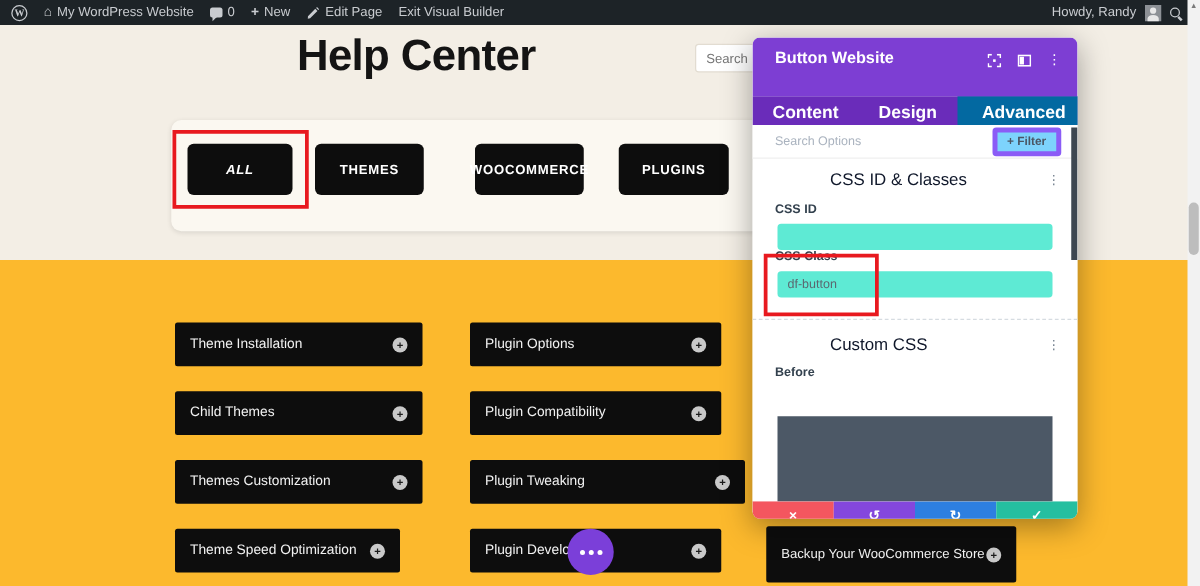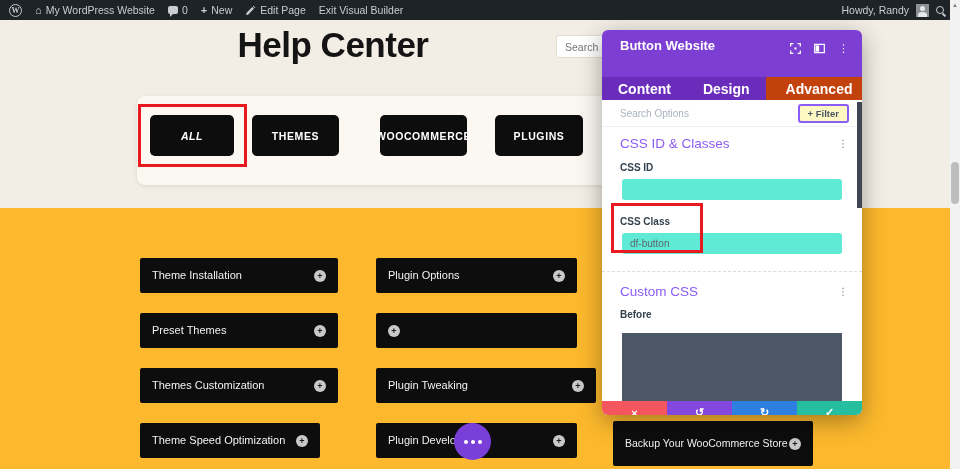--- a/index.html
+++ b/index.html
@@ -70,31 +70,31 @@
   .m-header { height:47px; background:#7d3ed3; padding:8px 14px 0 18px; position:relative; }
   .m-title { color:#fff; font-size:13px; font-weight:bold; }
   .m-preset { color:rgba(255,255,255,0.62); font-size:9.5px; margin-top:2px; }
   .m-hicons { position:absolute; right:13px; top:13px; display:flex; gap:13px; align-items:center;
     color:#fff; }
   .m-hicons .hic { width:11px; height:11px; cursor:pointer; }
   .m-kebab { color:#fff; font-size:11px; line-height:11px; cursor:pointer; }
   .m-tabs { height:23px; background:#6a2cba; display:flex; align-items:stretch; font-size:14px;
     font-weight:bold; color:#fff; }
   .m-tab { padding:0 16px; display:flex; align-items:center; cursor:pointer; }
-  .m-tab.active { background:#c2410c; padding:0 20px; }
+  .m-tab.active { background:#0369a1; padding:0 20px; }
   .m-search-row { height:27px; background:#fff; border-bottom:1px solid #efefef; display:flex;
     align-items:center; padding:0 13px 0 18px; }
   .m-search-input { border:none; outline:none; flex:1; font-size:10px; color:#5b6770;
     font-family:"Liberation Sans", sans-serif; background:transparent; }
   .m-search-input::placeholder { color:#aab3bf; }
-  .m-filter-chip { font-size:9.5px; font-weight:bold; color:#4b5664; background:#fef9c3;
-    border:2px solid #8b5cf6; border-radius:3px; padding:2px 8px; cursor:pointer; white-space:nowrap; }
+  .m-filter-chip { font-size:9.5px; font-weight:bold; color:#4b5664; background:#7dd3fc;
+    border:4px solid #8b5cf6; border-radius:3px; padding:2px 8px; cursor:pointer; white-space:nowrap; }
   .m-body { position:relative; background:#fff; height:265px; }
   .sec-head { display:flex; align-items:center; justify-content:space-between; padding:0 14px 0 18px; }
-  .sec-title { color:#8b5cf6; font-size:13.5px; }
+  .sec-title { color:#0f172a; font-size:13.5px;margin-left:44px; }
   .sec-kebab { color:#6d7b89; font-size:10px; cursor:pointer; }
   .fld-label { font-size:10px; font-weight:bold; color:#33414e; padding:0 18px; }
   .fld-input { display:block; width:220px; height:21px; margin:0 20px; background:#5eead4;
     border:none; border-radius:3px; font-size:10px; color:#5b6770; padding:0 8px;
     font-family:"Liberation Sans", sans-serif; }
   .dashed-sep { border-top:1px dashed #d6dce1; margin:0; }
   .css-editor { position:absolute; left:20px; top:197px; width:220px; height:68px; background:#4c5866;
     border:none; resize:none; }
   .m-actions { height:23px; display:flex; }
   .m-actions .act { flex:1; display:flex; align-items:center; justify-content:center; color:#fff;
@@ -166,37 +166,38 @@
   <div class="filter-btn" style="left:380px; width:87px;">WOOCOMMERCE</div>
   <div class="filter-btn" style="left:495px; width:88px;">PLUGINS</div>
 
   <div class="redbox" style="left:138px; top:104px; width:109px; height:63px;"></div>
 
   <div class="acc-btn" style="left:140px; top:258px; width:198px; height:35px;">
     <span class="lbl">Theme Installation</span>
     <span class="plus-circle">+</span>
   </div>
   <div class="acc-btn" style="left:140px; top:313px; width:198px; height:35px;">
-    <span class="lbl">Preset Themes</span>
+    <span class="lbl">Child Themes</span>
     <span class="plus-circle">+</span>
   </div>
   <div class="acc-btn" style="left:140px; top:368px; width:198px; height:35px;">
     <span class="lbl">Themes Customization</span>
     <span class="plus-circle">+</span>
   </div>
   <div class="acc-btn" style="left:140px; top:423px; width:180px; height:35px;">
     <span class="lbl">Theme Speed Optimization</span>
     <span class="plus-circle">+</span>
   </div>
 
   <div class="acc-btn" style="left:376px; top:258px; width:201px; height:35px;">
     <span class="lbl">Plugin Options</span>
     <span class="plus-circle">+</span>
   </div>
   <div class="acc-btn" style="left:376px; top:313px; width:201px; height:35px;">
+    <span class="lbl">Plugin Compatibility</span>
     <span class="plus-circle">+</span>
   </div>
   <div class="acc-btn" style="left:376px; top:368px; width:220px; height:35px;">
     <span class="lbl">Plugin Tweaking</span>
     <span class="plus-circle">+</span>
   </div>
   <div class="acc-btn" style="left:376px; top:423px; width:201px; height:35px;">
     <span class="lbl">Plugin Development</span>
     <span class="plus-circle">+</span>
   </div>
@@ -239,21 +240,21 @@
       <span class="m-filter-chip">+ Filter</span>
     </div>
 
     <div class="m-body">
       <div class="sec-head" style="margin-top:9px;">
         <span class="sec-title">CSS ID &amp; Classes</span>
         <span class="sec-kebab">⋮</span>
       </div>
       <div class="fld-label" style="margin-top:11px;">CSS ID</div>
       <input class="fld-input" style="margin-top: 6px;" readonly="" value="">
-      <div class="fld-label" style="margin-top:16px;">CSS Class</div>
+      <div class="fld-label" style="margin-top:0;">CSS Class</div>
       <input class="fld-input" style="margin-top: 6px;" readonly="" value="df-button">
       <div class="dashed-sep" style="margin-top:17px;"></div>
       <div class="sec-head" style="margin-top:12px;">
         <span class="sec-title">Custom CSS</span>
         <span class="sec-kebab">⋮</span>
       </div>
       <div class="fld-label" style="margin-top:10px;">Before</div>
       <textarea class="css-editor" readonly="" style=""></textarea>
     </div>
 

